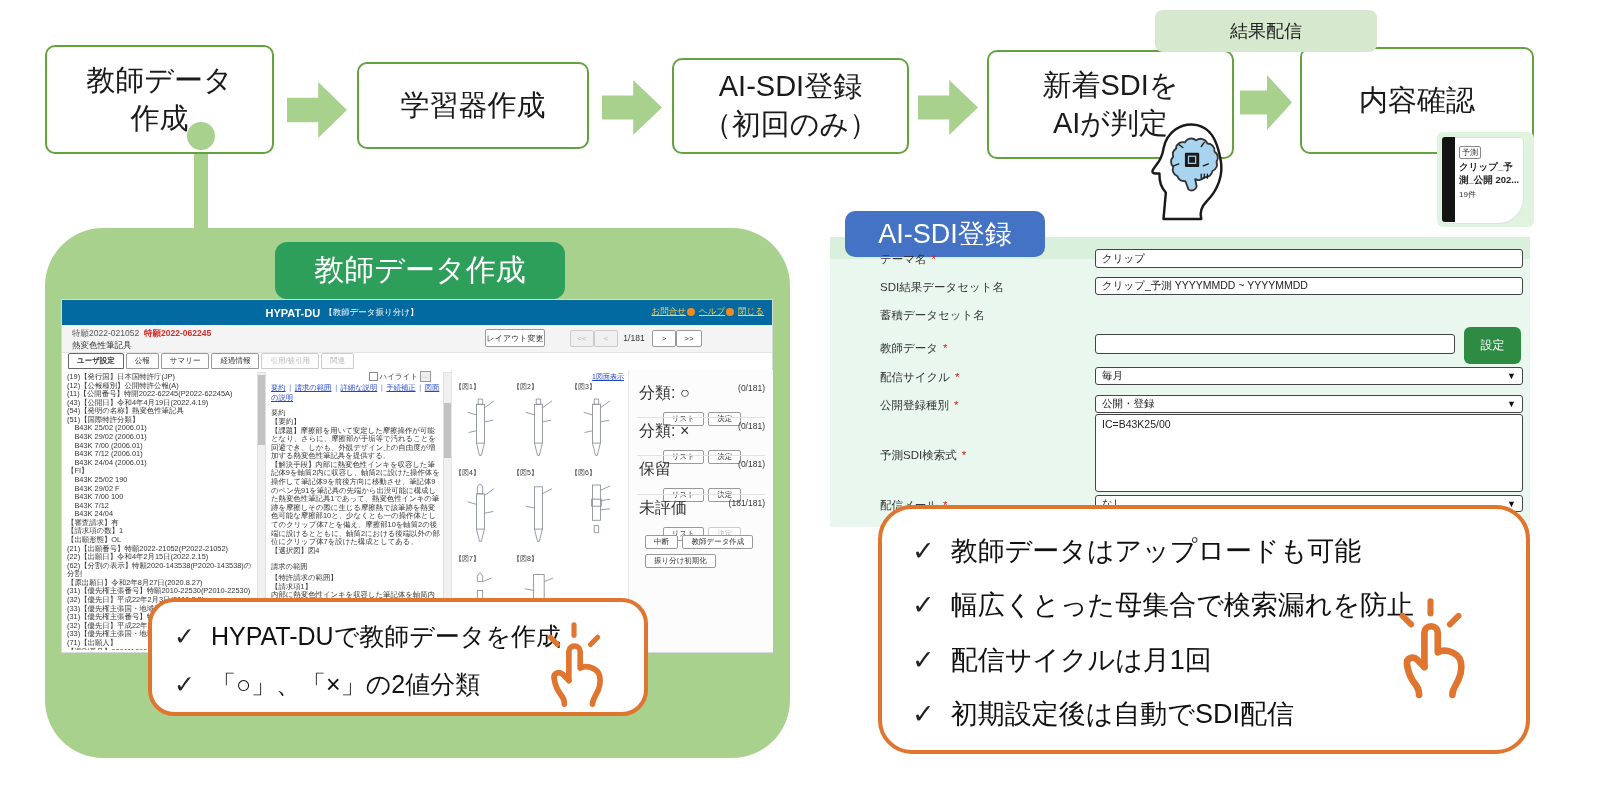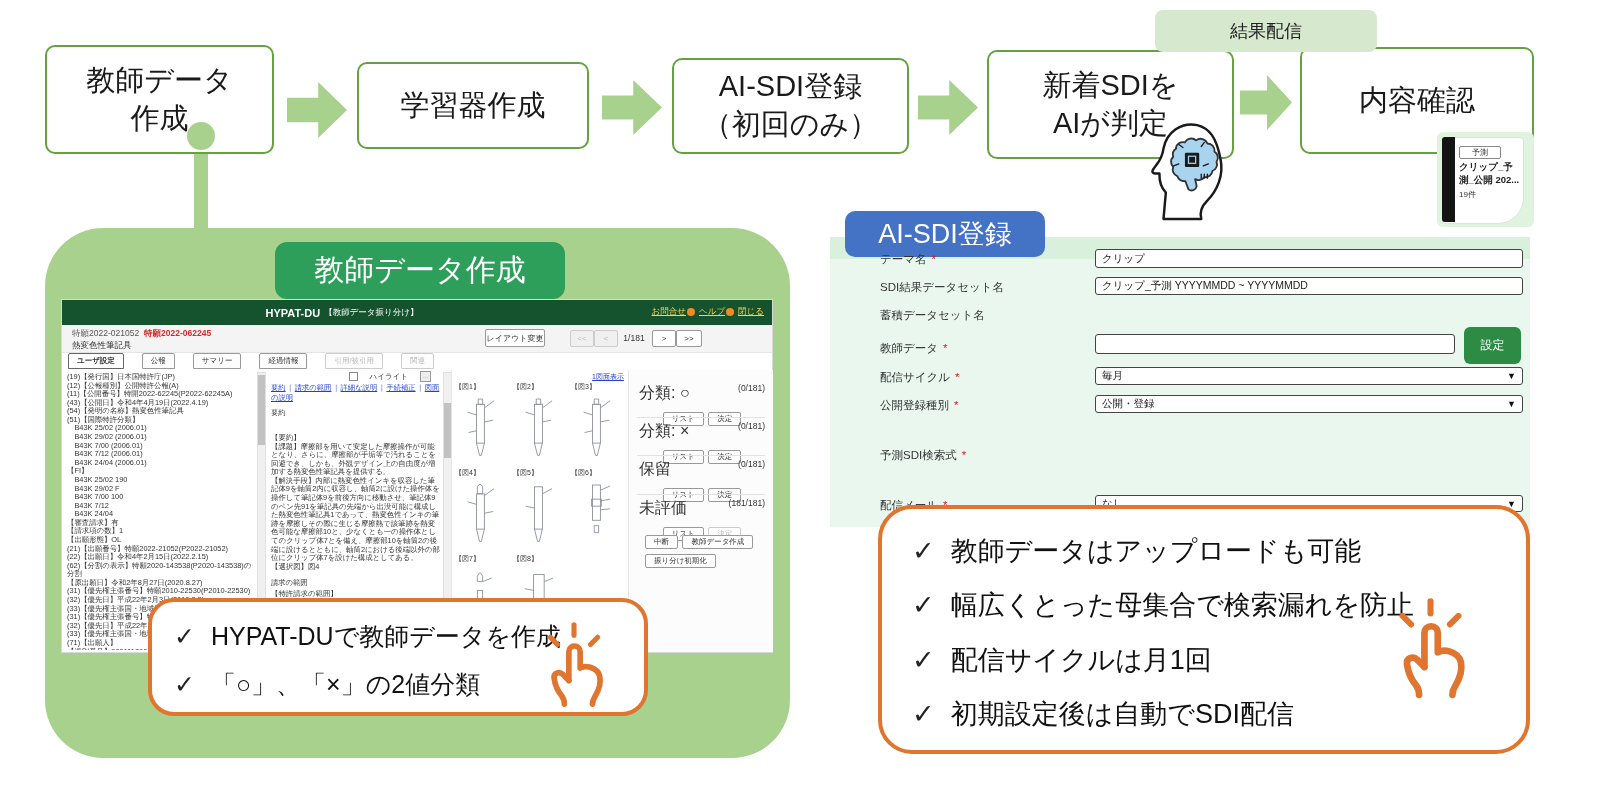--- a/index.html
+++ b/index.html
@@ -15,45 +15,45 @@
     font-size:18px;z-index:6;color:#222}
   .conn-dot{background:#A9D18E;border-radius:50%;z-index:3}
   .conn-line{background:#A9D18E;z-index:1}
   
   .green-panel{background:#A9D18E;border-radius:58px;z-index:1}
   .panel-label{background:#2E9E5B;border-radius:12px;color:#fff;display:flex;align-items:center;
     justify-content:center;font-size:30px;z-index:3}
   
   #shot{left:62px;top:300px;width:710px;height:352px;background:#fff;z-index:2;
     box-shadow:0 0 0 1px #d8d8d8;font-family:"Liberation Sans","DejaVu Sans",sans-serif}
-  .shot-header{left:0;top:0;width:710px;height:25px;background:#14532d;color:#fff}
+  .shot-header{left:0;top:0;width:710px;height:25px;background:#0369a1;color:#fff}
   .shot-title-wrap{left:0;top:0;width:560px;height:25px;display:flex;align-items:center;justify-content:center;gap:4px}
   .shot-title{font-size:11px;font-weight:bold}
   .shot-subtitle{font-size:8.5px}
   .shot-links{right:8px;top:6px;font-size:8.5px;color:#FFD24D;display:flex;gap:4px;align-items:center}
   .shot-link{text-decoration:underline;cursor:pointer;display:flex;align-items:center;gap:1px}
   .info-dot{display:inline-block;width:8px;height:8px;border-radius:50%;background:#F08A24;color:#fff;
     font-size:6px;line-height:8px;text-align:center}
   .shot-toolbar{left:0;top:25px;width:710px;height:27px;background:#F4F4F4;border-bottom:1px solid #e4e4e4}
   .doc-no1{left:10px;top:3px;font-size:8.5px;color:#555}
   .doc-no2{color:#D42A2A;font-weight:bold;margin-left:5px}
   .doc-title{left:10px;top:15px;font-size:8.5px;color:#333}
   .mini-btn{border:1px solid #999;background:#fff;border-radius:2px;font-size:8px;color:#333;
     display:flex;align-items:center;justify-content:center}
   .mini-btn.disabled{color:#bbb;border-color:#ccc;background:#f0f0f0}
   .pg-text{font-size:8.5px;color:#333;display:flex;align-items:center;justify-content:center}
-  .tabs{left:6px;top:53px;height:16px;display:flex;gap:18px}
+  .tabs{left:6px;top:53px;height:16px;display:flex;gap:2px}
   .tab{border:1px solid #999;background:#fdfdfd;font-size:7.5px;color:#333;padding:0 8px;display:flex;
     align-items:center;border-radius:2px 2px 0 0}
   .tab.active{font-weight:bold;background:#fff;border-color:#666}
   .tab.disabled{color:#bbb;border-color:#ccc}
   .col-text{font-size:7.4px;line-height:1.16;white-space:pre-wrap;color:#333;overflow:hidden}
   .scroll-track{background:#f0f0f0;border:1px solid #e0e0e0}
   .scroll-thumb{position:absolute;left:0;width:100%;background:#c2c2c2}
-  .hl-row{right:10px;top:0;display:flex;gap:12px;align-items:center;font-size:7.5px;color:#333}
+  .hl-row{right:10px;top:0;display:flex;gap:2px;align-items:center;font-size:7.5px;color:#333}
   .hl-box{width:7px;height:7px;border:1px solid #888;background:#fff}
   .hl-menu{width:9px;height:9px;border:1px solid #999;background:#eee;font-size:6px;line-height:8px;text-align:center;color:#666}
   .doc-links{font-size:7.3px;color:#2244CC}
   .doc-link{text-decoration:underline;cursor:pointer}
   .doc-link:not(:last-child)::after{content:"｜";margin:0 1px;text-decoration:none;display:inline-block}
   .sec-label{font-size:7.3px;color:#333;margin-top:5px}
   .fig-label{font-size:7px;color:#333}
   .fig-cell{position:absolute;width:55px}
   .class-row-label{font-size:16px;color:#333}
   .class-count{font-size:8.5px;color:#333}
@@ -116,21 +116,21 @@
           <line x1="65" y1="52" x2="65" y2="56"></line>
           <line x1="68" y1="52" x2="68" y2="56"></line>
       </g>
     </svg>
   </div>
 
   <div class="abs" style="left:1437px;top:132px;width:97px;height:95px;background:#DFF3DF;border-radius:6px;z-index:6">
     <div class="abs" style="left:5px;top:5px;width:80px;height:85px;background:#fff;border:1px solid #e0e0e0;border-radius:4px 4px 26px 4px"></div>
     <div class="abs" style="left:5px;top:5px;width:13px;height:85px;background:#141414;border-radius:3px 0 0 3px"></div>
     <div class="abs" style="left:22px;top:9px;width:61px">
-      <span style="display:inline-block;border:1px solid #888;border-radius:2px;font-size:8px;padding:0 12px;color:#333">予測</span>
+      <span style="display:inline-block;border:1px solid #888;border-radius:2px;font-size:8px;padding:0 2px;color:#333">予測</span>
       <div style="font-size:9.5px;font-weight:600;color:#222;line-height:1.35;margin-top:2px;word-break:break-all">クリップ_予測_公開 202...</div>
       <div style="font-size:8px;color:#333;margin-top:2px">19件</div>
     </div>
   </div>
 
   <div class="abs green-panel" style="left:45px;top:228px;width:745px;height:530px"></div>
   <div class="abs panel-label" style="left:275px;top:242px;width:290px;height:57px">教師データ作成</div>
 
   <div class="abs" id="shot">
 
@@ -216,21 +216,21 @@
     <div class="abs" style="left:209px;top:71px;width:170px;height:281px;overflow:hidden">
       <div class="abs hl-row">
         <span class="hl-box"></span>
         <span>ハイライト</span>
         <span class="hl-menu">...</span>
       </div>
       <div class="doc-links" style="margin-top:12px">
         <span class="doc-link">要約</span><span class="doc-link">請求の範囲</span><span class="doc-link">詳細な説明</span><span class="doc-link">手続補正</span><span class="doc-link">図面の説明</span>
       </div>
       <div class="sec-label">要約</div>
-      <div class="col-text" style="margin-top:16px">【要約】</div>
+      <div class="col-text" style="margin-top:0">【要約】</div>
       <div class="col-text">【課題】摩擦部を用いて安定した摩擦操作が可能となり、さらに、摩擦部が手垢等で汚れることを回避でき、しかも、外観デザイン上の自由度が増加する熱変色性筆記具を提供する。
 【解決手段】内部に熱変色性インキを収容した筆記体9を軸筒2内に収容し、軸筒2に設けた操作体を操作して筆記体9を前後方向に移動させ、筆記体9のペン先91を筆記具の先端から出没可能に構成した熱変色性筆記具1であって、熱変色性インキの筆跡を摩擦しその際に生じる摩擦熱で該筆跡を熱変色可能な摩擦部10と、少なくとも一の操作体としてのクリップ体7とを備え、摩擦部10を軸筒2の後端に設けるとともに、軸筒2における後端以外の部位にクリップ体7を設けた構成としてある。
 【選択図】図4</div>
       <div class="sec-label" style="margin-top:7px">請求の範囲</div>
       <div class="col-text" style="margin-top:2px">【特許請求の範囲】</div>
       <div class="col-text">【請求項1】</div>
       <div class="col-text">内部に熱変色性インキを収容した筆記体を軸筒内に収容し、前記軸筒に設けた操作体を操作して前記筆記体を前後方向に移動させ、前記筆記体のペン先を筆記具の先端から出没可能に構成した熱変色性筆記具であって、前記熱変色性インキの筆跡を摩擦しその際に生じる摩擦熱で該筆跡を熱変色可能な摩擦部と、少なくとも一の前記操作体としてのクリップ体とを備え、前記摩擦部を前記軸筒の後端に設けるとともに、前記軸筒における後端以外...</div>
     </div>
     <div class="abs scroll-track" style="left:381px;top:72px;width:7px;height:278px">
       <div class="scroll-thumb" style="top:30px;height:55px"></div>
@@ -447,20 +447,21 @@
     <span>公開登録種別</span><span class="req">*</span>
   </div>
   <div class="abs f-input" style="left:1095px;top:395px;width:428px;height:18px">
     <span>公開・登録</span>
     <span class="sel-arrow">▼</span>
   </div>
 
   <div class="abs f-label" style="left:880px;top:448px">
     <span>予測SDI検索式</span><span class="req">*</span>
   </div>
+  <div class="abs f-input area" style="left:1095px;top:414px;width:428px;height:78px">IC=B43K25/00</div>
 
   <div class="abs f-label" style="left:880px;top:498px">
     <span>配信メール</span><span class="req">*</span>
   </div>
   <div class="abs f-input" style="left:1095px;top:495px;width:428px;height:17px">
     <span>なし</span>
     <span class="sel-arrow">▼</span>
   </div>
 
   <div class="abs callout" style="left:878px;top:505px;width:652px;height:249px;border-radius:34px;padding:24px 30px;box-sizing:border-box">

